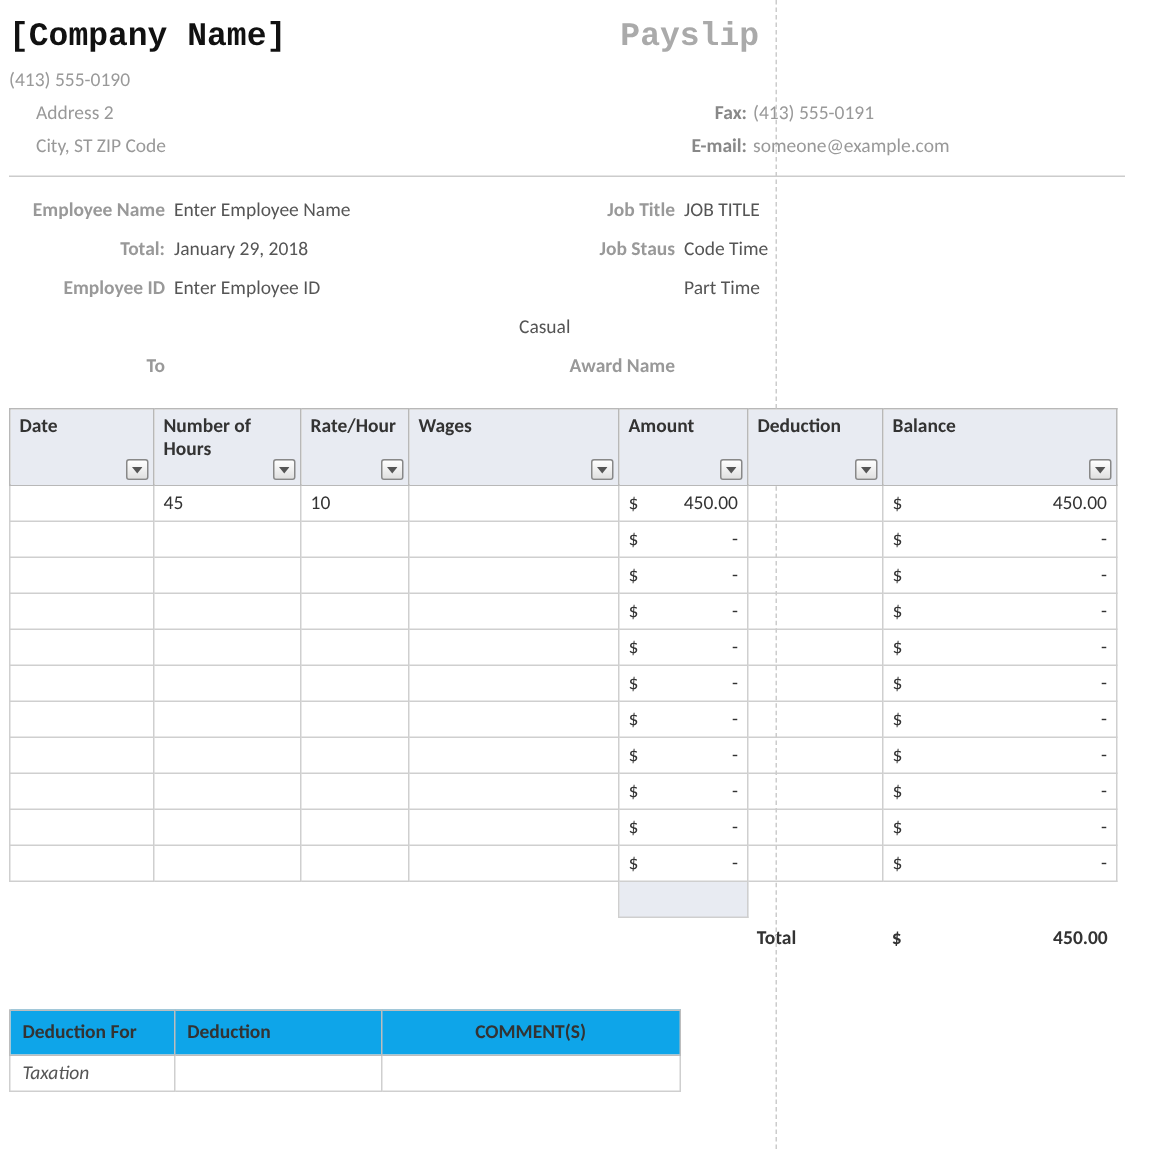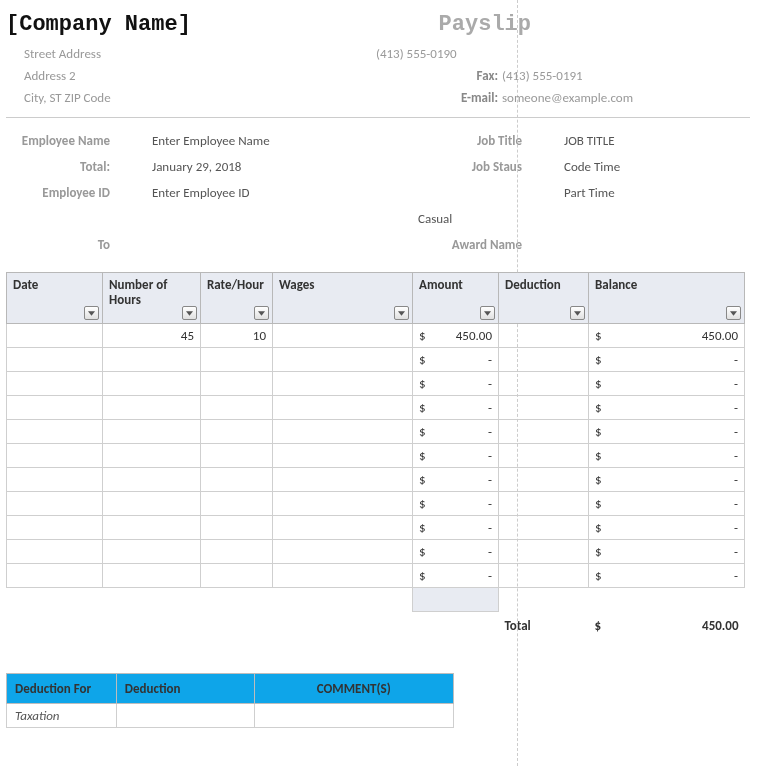--- a/index.html
+++ b/index.html
@@ -32,21 +32,21 @@
   }
   .company-name {
     font-family: "Courier New", monospace;
     font-weight: bold;
     font-size: 22px;
     color: #111;
   }
   .payslip-title {
     position: absolute;
     top: 0;
-    right: 219px;
+    right: 244px;
     font-family: "Courier New", monospace;
     font-weight: bold;
     font-size: 22px;
     color: #aaa;
   }
   .addr-block {
     margin-top: 6px;
     color: #999;
     font-size: 13px;
     line-height: 22px;
@@ -61,21 +61,21 @@
     padding-right: 4px;
   }
   .addr-val { color: #999; }
 
   .emp-section {
     color: #888;
     font-size: 13px;
     line-height: 26px;
     margin-bottom: 14px;
   }
-  .emp-row { display: flex; align-items: center; gap: 36px; }
+  .emp-row { display: flex; align-items: center; }
   .emp-label {
     width: 110px;
     text-align: right;
     font-weight: bold;
     color: #999;
     padding-right: 6px;
   }
   .emp-val { color: #555; }
   .emp-mid-label {
     width: 188px;
@@ -115,21 +115,21 @@
   }
   .pay-table td {
     border: 1px solid #cfcfcf;
     padding: 4px 6px;
     height: 24px;
     color: #333;
     font-size: 13px;
   }
   .amt-cell { text-align: right; white-space: nowrap; }
   .amt-cell .cur { float: left; }
-  .rt { text-align: right; }
+  .rt { text-align: left; }
   .total-row td { border: none; font-weight: bold; padding-top: 6px; }
   .total-row .total-label { text-align: left; }
   .filter-btn {
     position: absolute;
     bottom: 3px;
     right: 3px;
     width: 15px;
     height: 14px;
     border: 1px solid #888;
     background: linear-gradient(#fff, #e0e0e0);
@@ -170,21 +170,20 @@
 
 <div class="page-margin"></div>
 
 <div class="container">
 
   <div class="header">
     <div class="company-name">[Company Name]</div>
     <div class="payslip-title">Payslip</div>
     <div class="addr-block">
       <div class="addr-row">
-        <div class="addr-left">Street Address</div>
         <div class="addr-val">(413) 555-0190</div>
       </div>
       <div class="addr-row">
         <div class="addr-left">Address 2</div>
         <div class="addr-label">Fax:</div>
         <div class="addr-val">(413) 555-0191</div>
       </div>
       <div class="addr-row">
         <div class="addr-left">City, ST  ZIP Code</div>
         <div class="addr-label">E-mail:</div>

